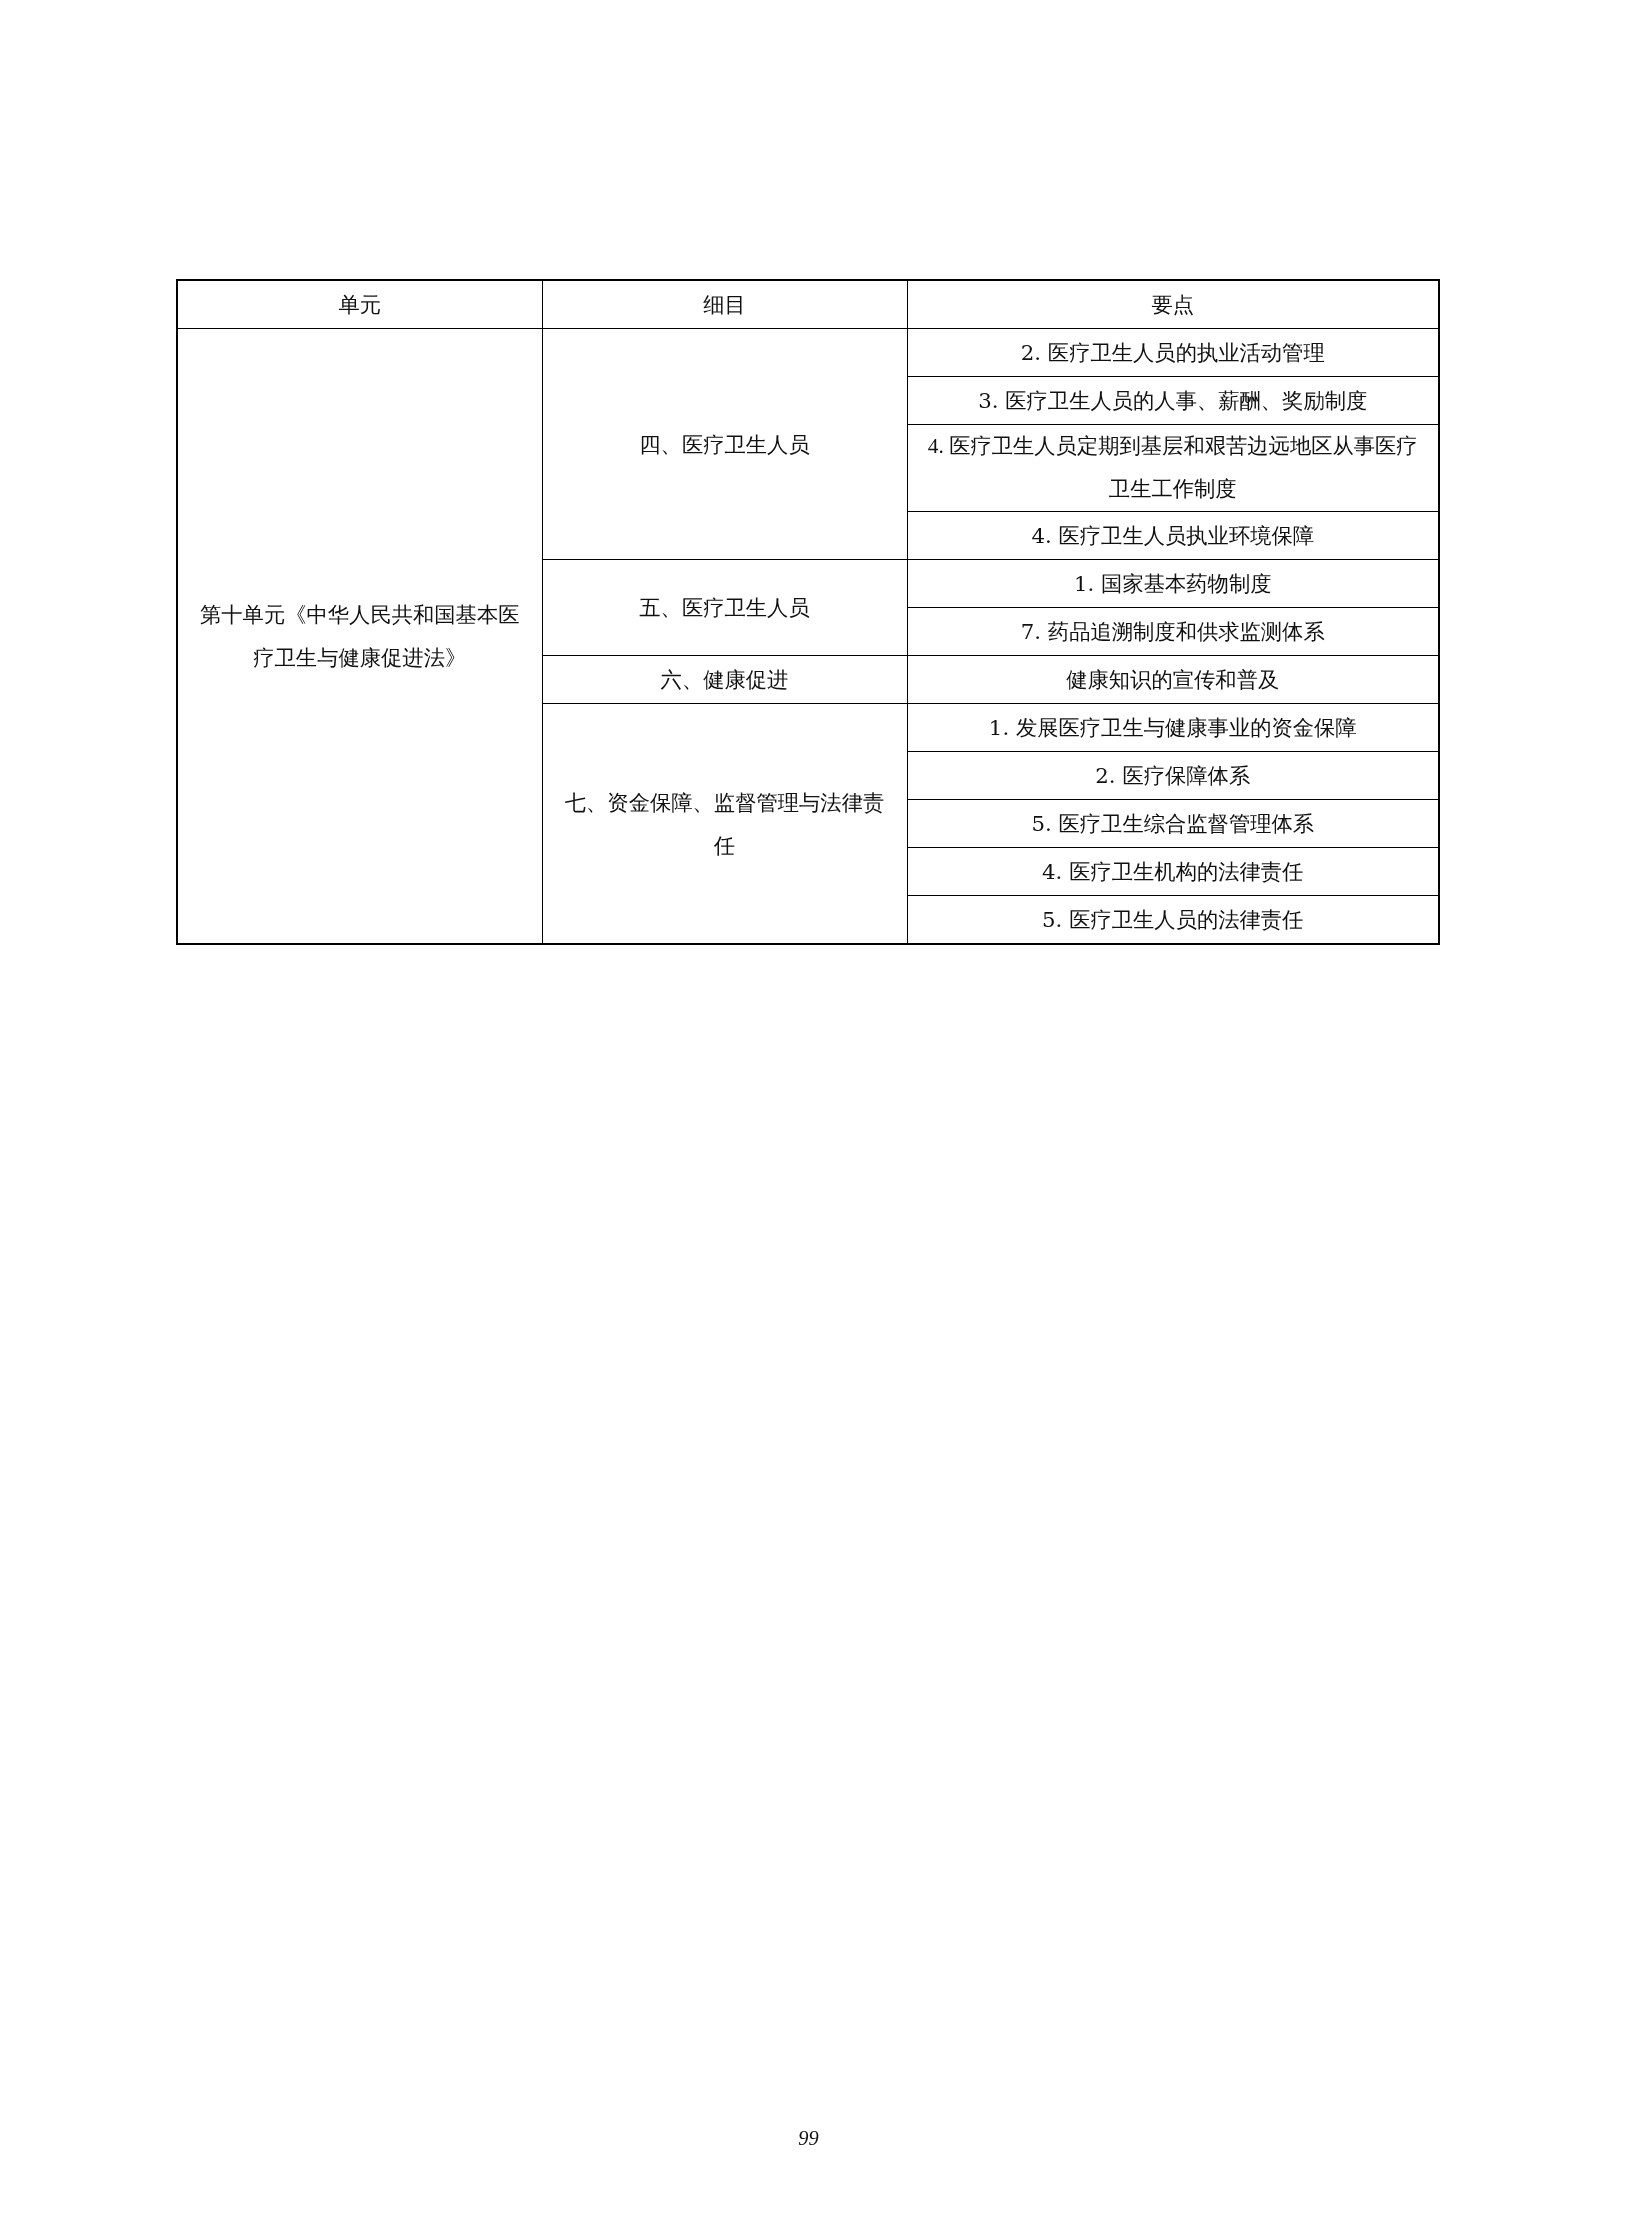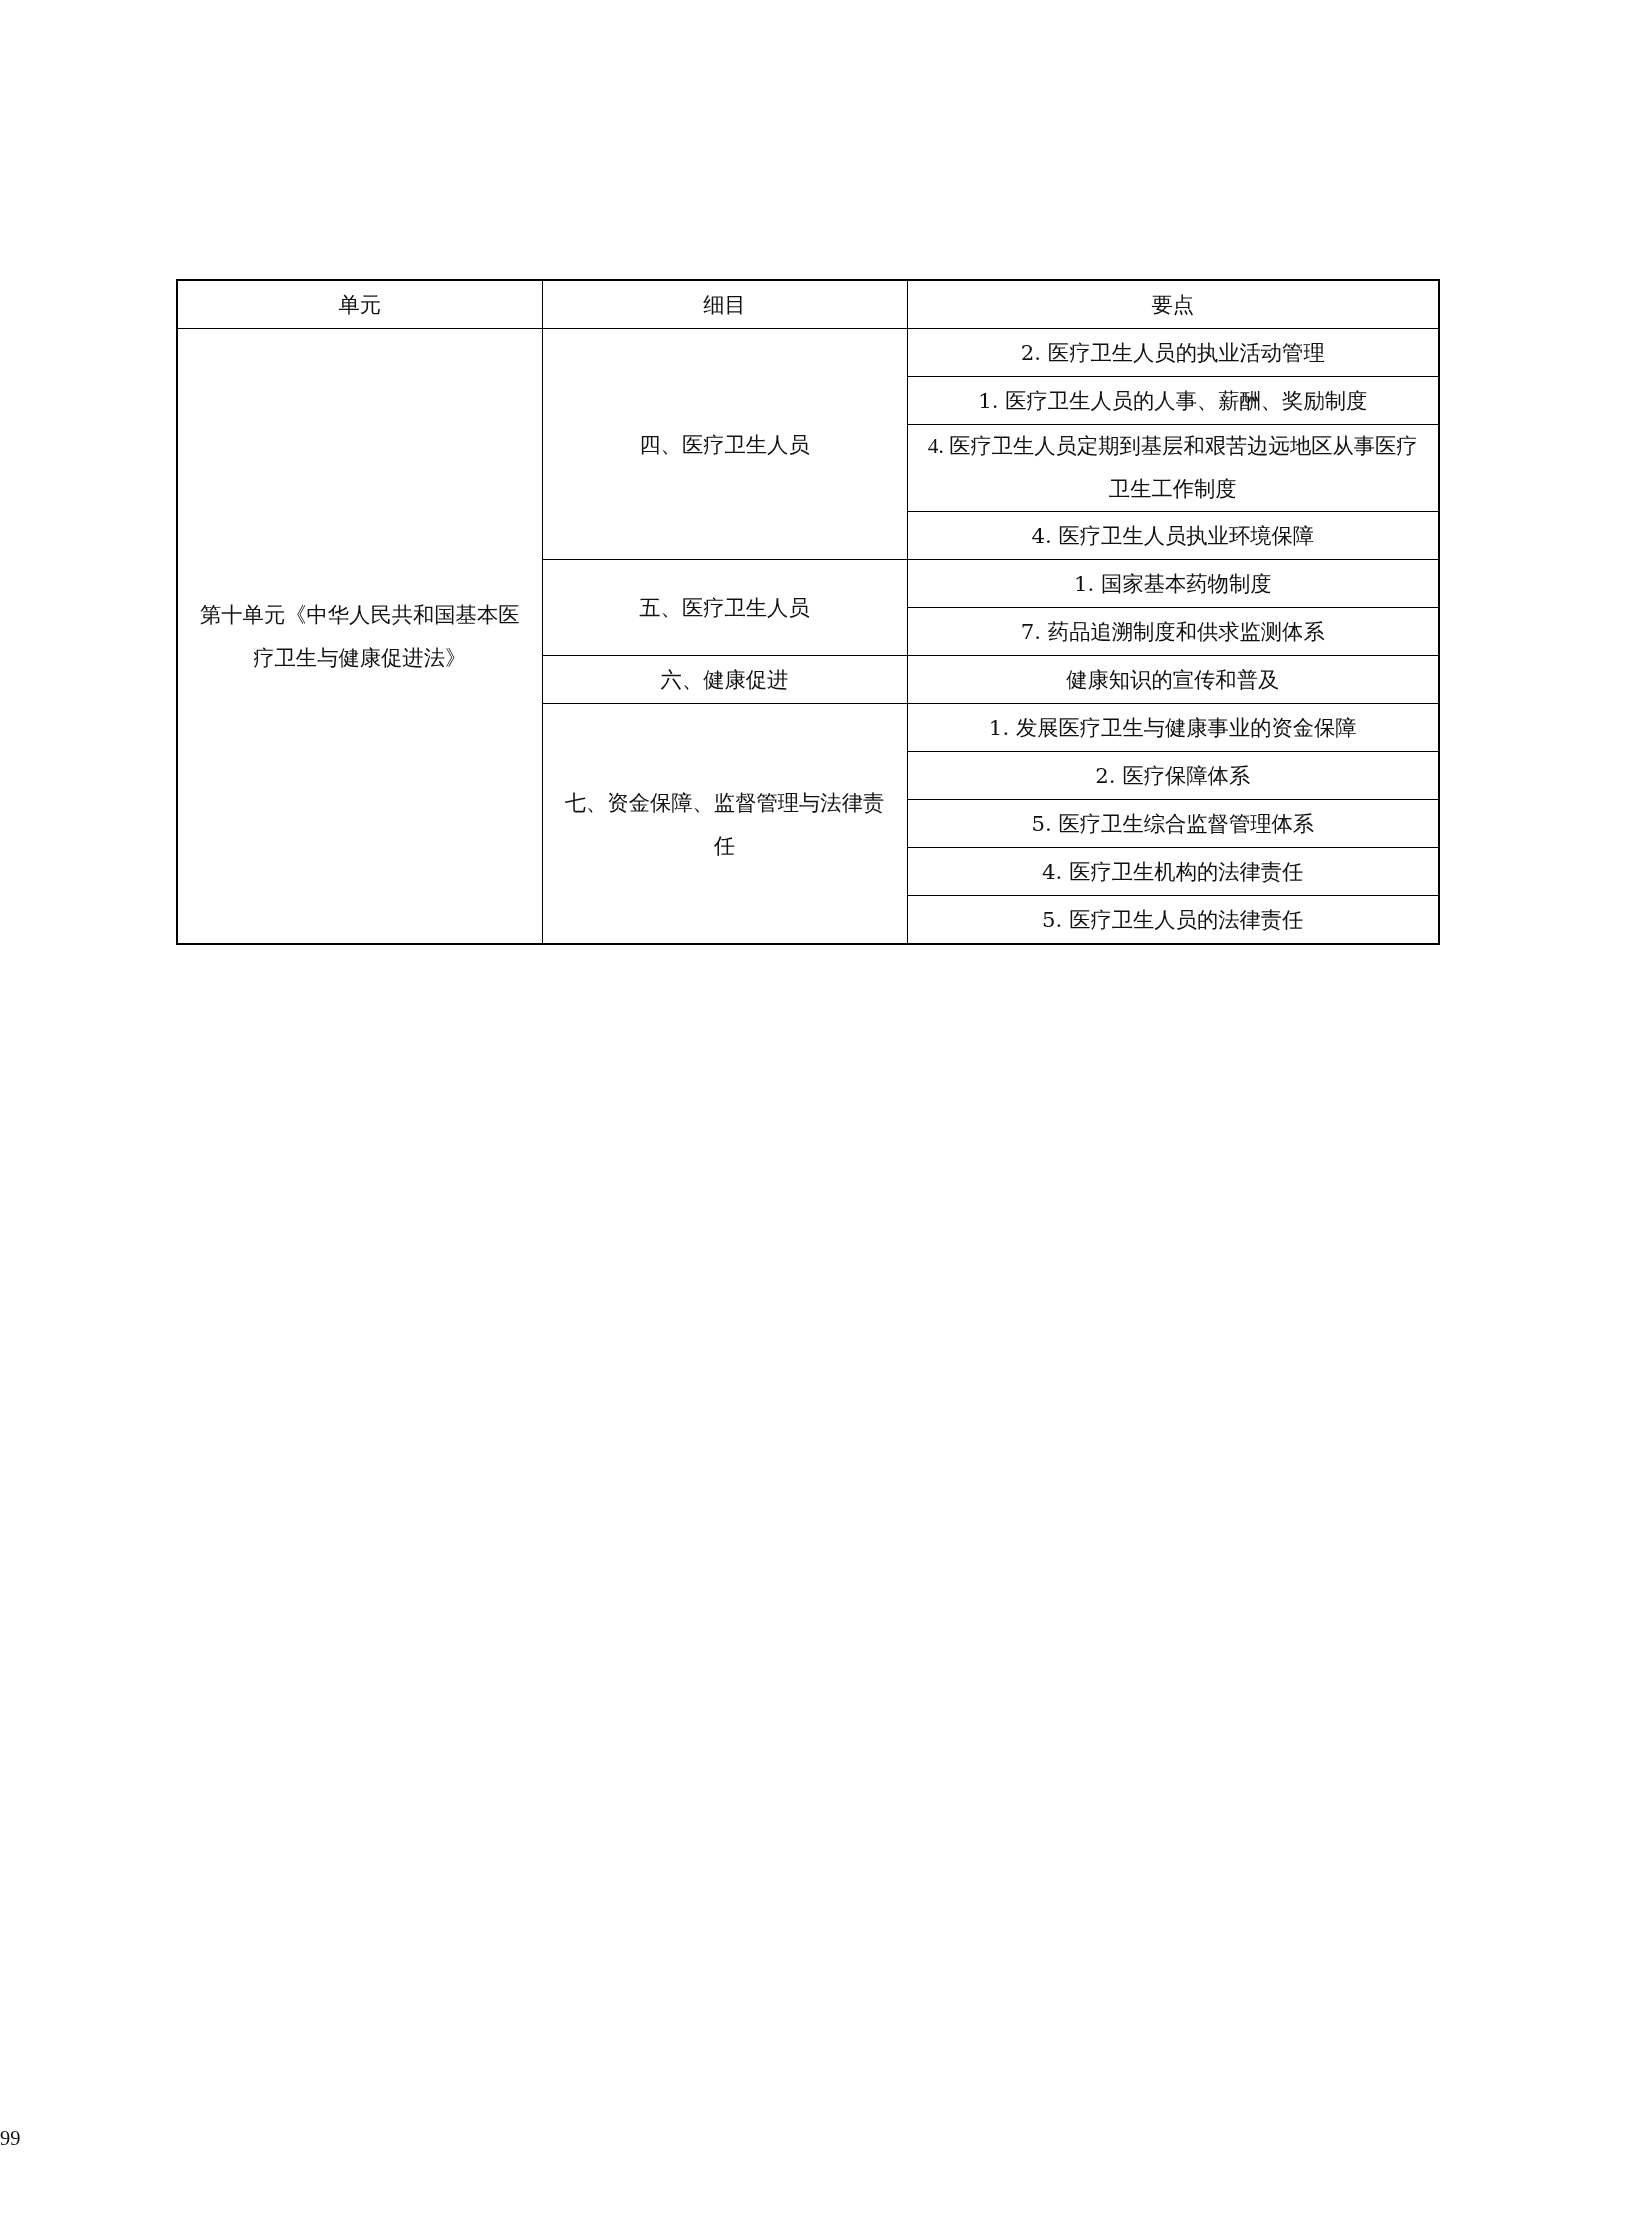--- a/index.html
+++ b/index.html
@@ -16,21 +16,21 @@
   table.syllabus col.c3 { width:532px; }
   table.syllabus th, table.syllabus td {
     border:1.5px solid #000; padding:0 13.6px; vertical-align:middle;
     line-height:43px; font-weight:normal; text-align:center;
   }
   table.syllabus th { text-align:center; height:47px; }
   td.point { height:47px; }
   td.point.tall { height:83px;font-family:Liberation Serif, serif; }
   td.unit { padding:0 11.6px 0 15.5px; }
   .page-number { position:absolute; left:0; width:1617px; top:2127px;
-                 font-family:"Liberation Serif", serif; font-size:20.4px; }
+                 text-align:center; font-family:"Liberation Serif", serif; font-size:20.4px;font-style:italic; }
 </style>
 </head>
 <body>
 
 <table class="syllabus">
   <colgroup>
       <col class="c1">
       <col class="c2">
       <col class="c3">
     </colgroup>
@@ -41,21 +41,21 @@
       <th>要点</th>
     </tr>
   </thead>
   <tbody>
     <tr>
       <td class="unit" rowspan="12">第十单元《中华人民共和国基本医疗卫生与健康促进法》</td>
       <td rowspan="4">四、医疗卫生人员</td>
       <td class="point">2. 医疗卫生人员的执业活动管理</td>
     </tr>
     <tr>
-      <td class="point">1. 医疗卫生人员的人事、薪酬、奖励制度</td>
+      <td class="point">3. 医疗卫生人员的人事、薪酬、奖励制度</td>
     </tr>
     <tr>
       <td class="point tall">4. 医疗卫生人员定期到基层和艰苦边远地区从事医疗卫生工作制度</td>
     </tr>
     <tr>
       <td class="point">4. 医疗卫生人员执业环境保障</td>
     </tr>
 
     <tr>
       <td rowspan="2">五、医疗卫生人员</td>

